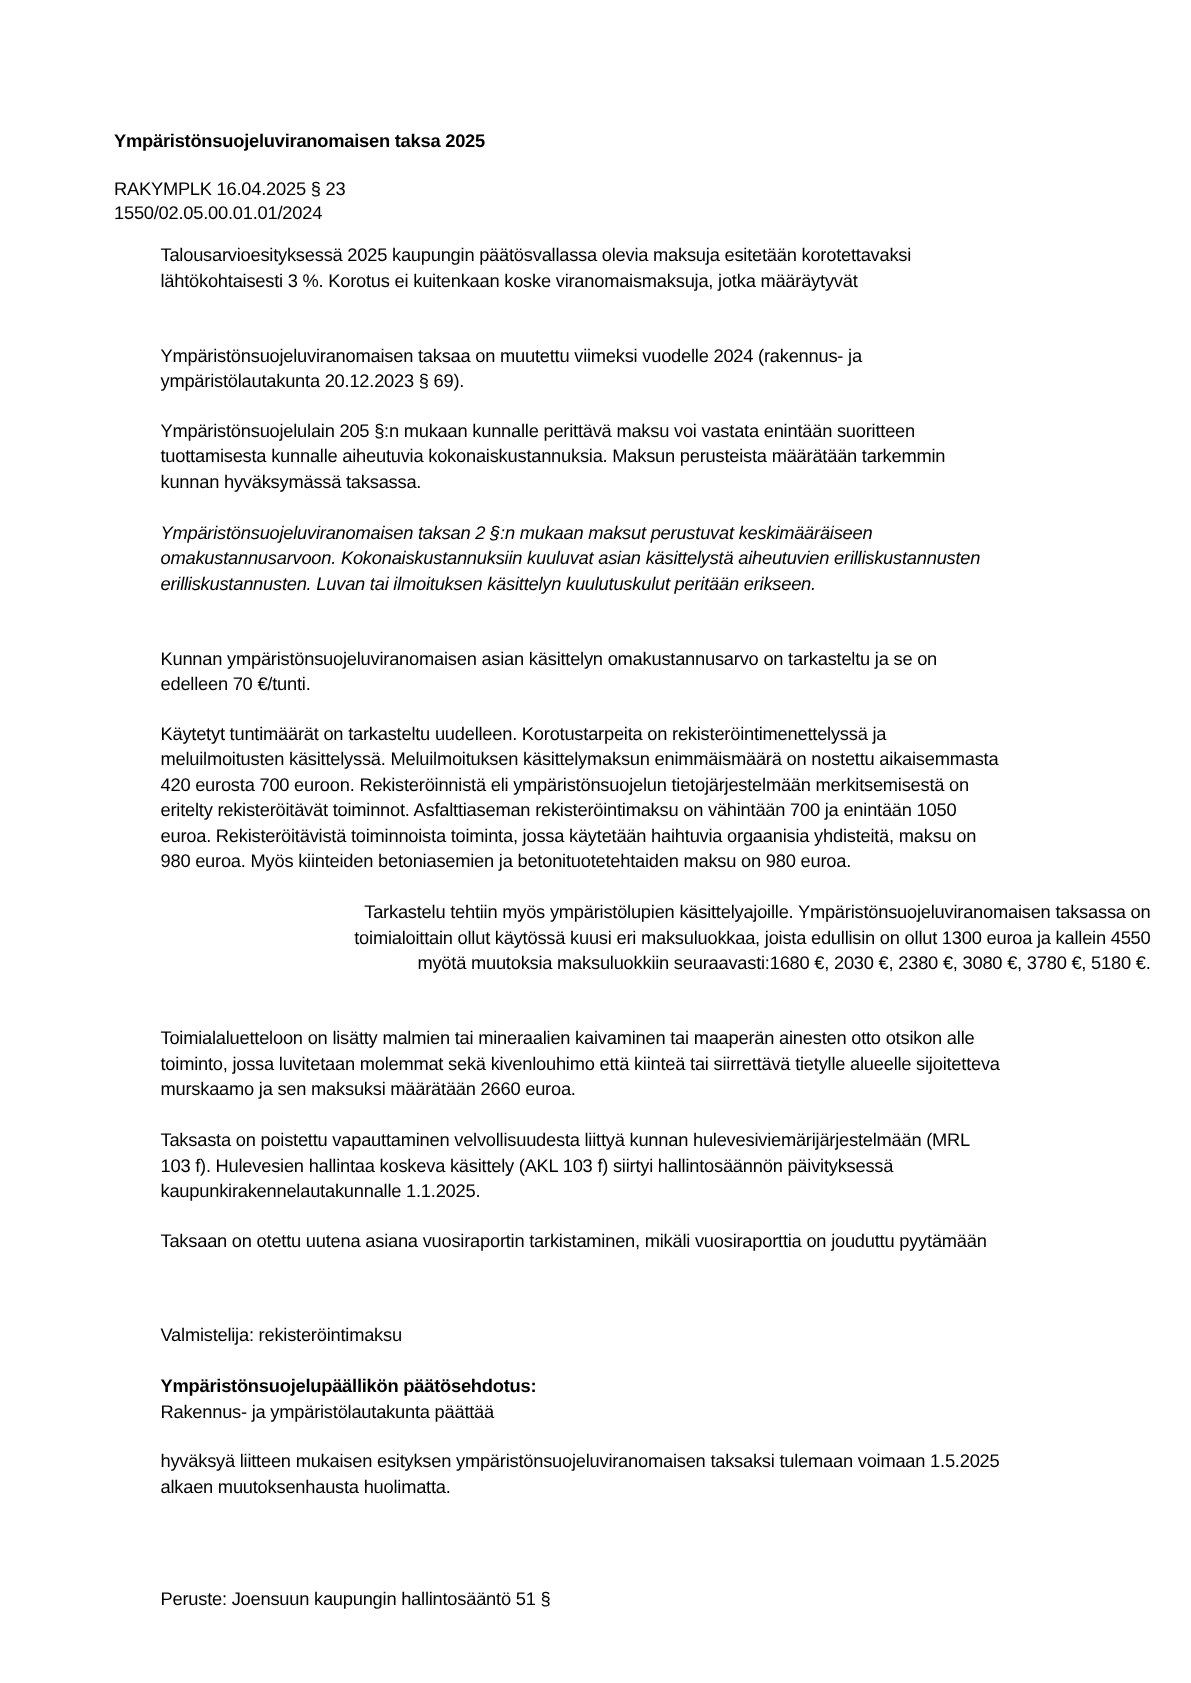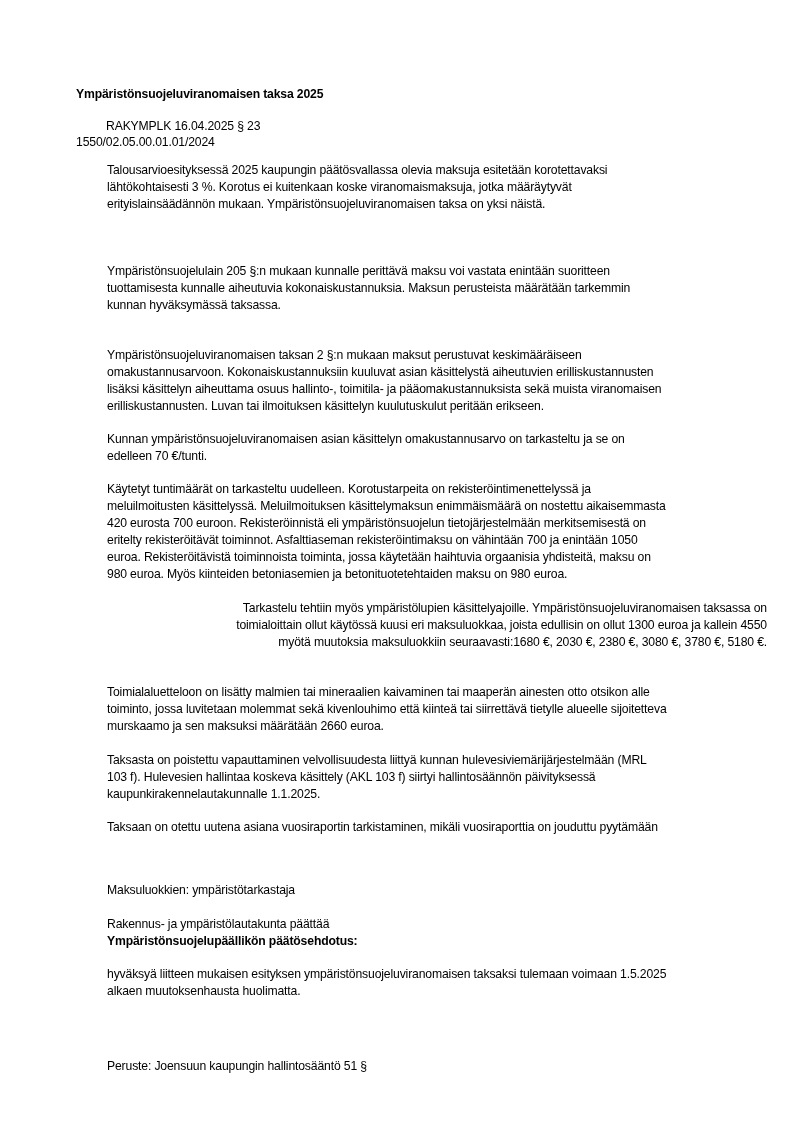--- a/index.html
+++ b/index.html
@@ -46,40 +46,42 @@
     }
     .bold { font-weight: bold; }
   </style>
 </head>
 <body>
 
 <div class="page">
 
   <div class="title">Ympäristönsuojeluviranomaisen taksa 2025</div>
 
-  <div class="ref" style="top:118px;margin-left:30px;">RAKYMPLK 16.04.2025 § 23</div>
+  <div class="ref" style="top:118px;">RAKYMPLK 16.04.2025 § 23</div>
   <div class="ref" style="top:134px;">1550/02.05.00.01.01/2024</div>
 
   <div class="para" style="top:162px;">
     <span class="line">Talousarvioesityksessä 2025 kaupungin päätösvallassa olevia maksuja esitetään korotettavaksi</span>
     <span class="line">lähtökohtaisesti 3 %. Korotus ei kuitenkaan koske viranomaismaksuja, jotka määräytyvät</span>
-    <span class="line">erityislainsäädännön mukaan. Ympäristönsuojeluviranomaisen taksa on yksi näistä.</span>
   </div>
 
+  <div class="para" style="top:229px;">
+    <span class="line">Ympäristönsuojeluviranomaisen taksaa on muutettu viimeksi vuodelle 2024 (rakennus- ja</span>
+    <span class="line">ympäristölautakunta 20.12.2023 § 69).</span>
+  </div>
 
-  <div class="para" style="top:263px;">
+  <div class="para" style="top:279px;">
     <span class="line">Ympäristönsuojelulain 205 §:n mukaan kunnalle perittävä maksu voi vastata enintään suoritteen</span>
     <span class="line">tuottamisesta kunnalle aiheutuvia kokonaiskustannuksia. Maksun perusteista määrätään tarkemmin</span>
     <span class="line">kunnan hyväksymässä taksassa.</span>
   </div>
 
-  <div class="para" style="top:347px;">
+  <div class="para" style="top:347px;font-style:italic;">
     <span class="line">Ympäristönsuojeluviranomaisen taksan 2 §:n mukaan maksut perustuvat keskimääräiseen</span>
     <span class="line">omakustannusarvoon. Kokonaiskustannuksiin kuuluvat asian käsittelystä aiheutuvien erilliskustannusten</span>
-    <span class="line">lisäksi käsittelyn aiheuttama osuus hallinto-, toimitila- ja pääomakustannuksista sekä muista viranomaisen</span>
     <span class="line">erilliskustannusten. Luvan tai ilmoituksen käsittelyn kuulutuskulut peritään erikseen.</span>
   </div>
 
   <div class="para" style="top:431px;">
     <span class="line">Kunnan ympäristönsuojeluviranomaisen asian käsittelyn omakustannusarvo on tarkasteltu ja se on</span>
     <span class="line">edelleen 70 €/tunti.</span>
   </div>
 
   <div class="para" style="top:481px;">
     <span class="line">Käytetyt tuntimäärät on tarkasteltu uudelleen. Korotustarpeita on rekisteröintimenettelyssä ja</span>
@@ -106,26 +108,26 @@
     <span class="line">Taksasta on poistettu vapauttaminen velvollisuudesta liittyä kunnan hulevesiviemärijärjestelmään (MRL</span>
     <span class="line">103 f). Hulevesien hallintaa koskeva käsittely (AKL 103 f) siirtyi hallintosäännön päivityksessä</span>
     <span class="line">kaupunkirakennelautakunnalle 1.1.2025.</span>
   </div>
 
   <div class="para" style="top:819px;">
     <span class="line">Taksaan on otettu uutena asiana vuosiraportin tarkistaminen, mikäli vuosiraporttia on jouduttu pyytämään</span>
   </div>
 
   <div class="para" style="top:882px;">
-    <span class="line">Maksuluokkien: ympäristötarkastaja</span>
+    <span class="line">Valmistelija: rekisteröintimaksu</span>
   </div>
 
   <div class="para" style="top:916px;">
+    <span class="line bold">Ympäristönsuojelupäällikön päätösehdotus:</span>
     <span class="line">Rakennus- ja ympäristölautakunta päättää</span>
-    <span class="line bold">Ympäristönsuojelupäällikön päätösehdotus:</span>
   </div>
 
   <div class="para" style="top:966px;">
     <span class="line">hyväksyä liitteen mukaisen esityksen ympäristönsuojeluviranomaisen taksaksi tulemaan voimaan 1.5.2025</span>
     <span class="line">alkaen muutoksenhausta huolimatta.</span>
   </div>
 
   <div class="para" style="top:1058px;">
     <span class="line">Peruste: Joensuun kaupungin hallintosääntö 51 §</span>
   </div>

